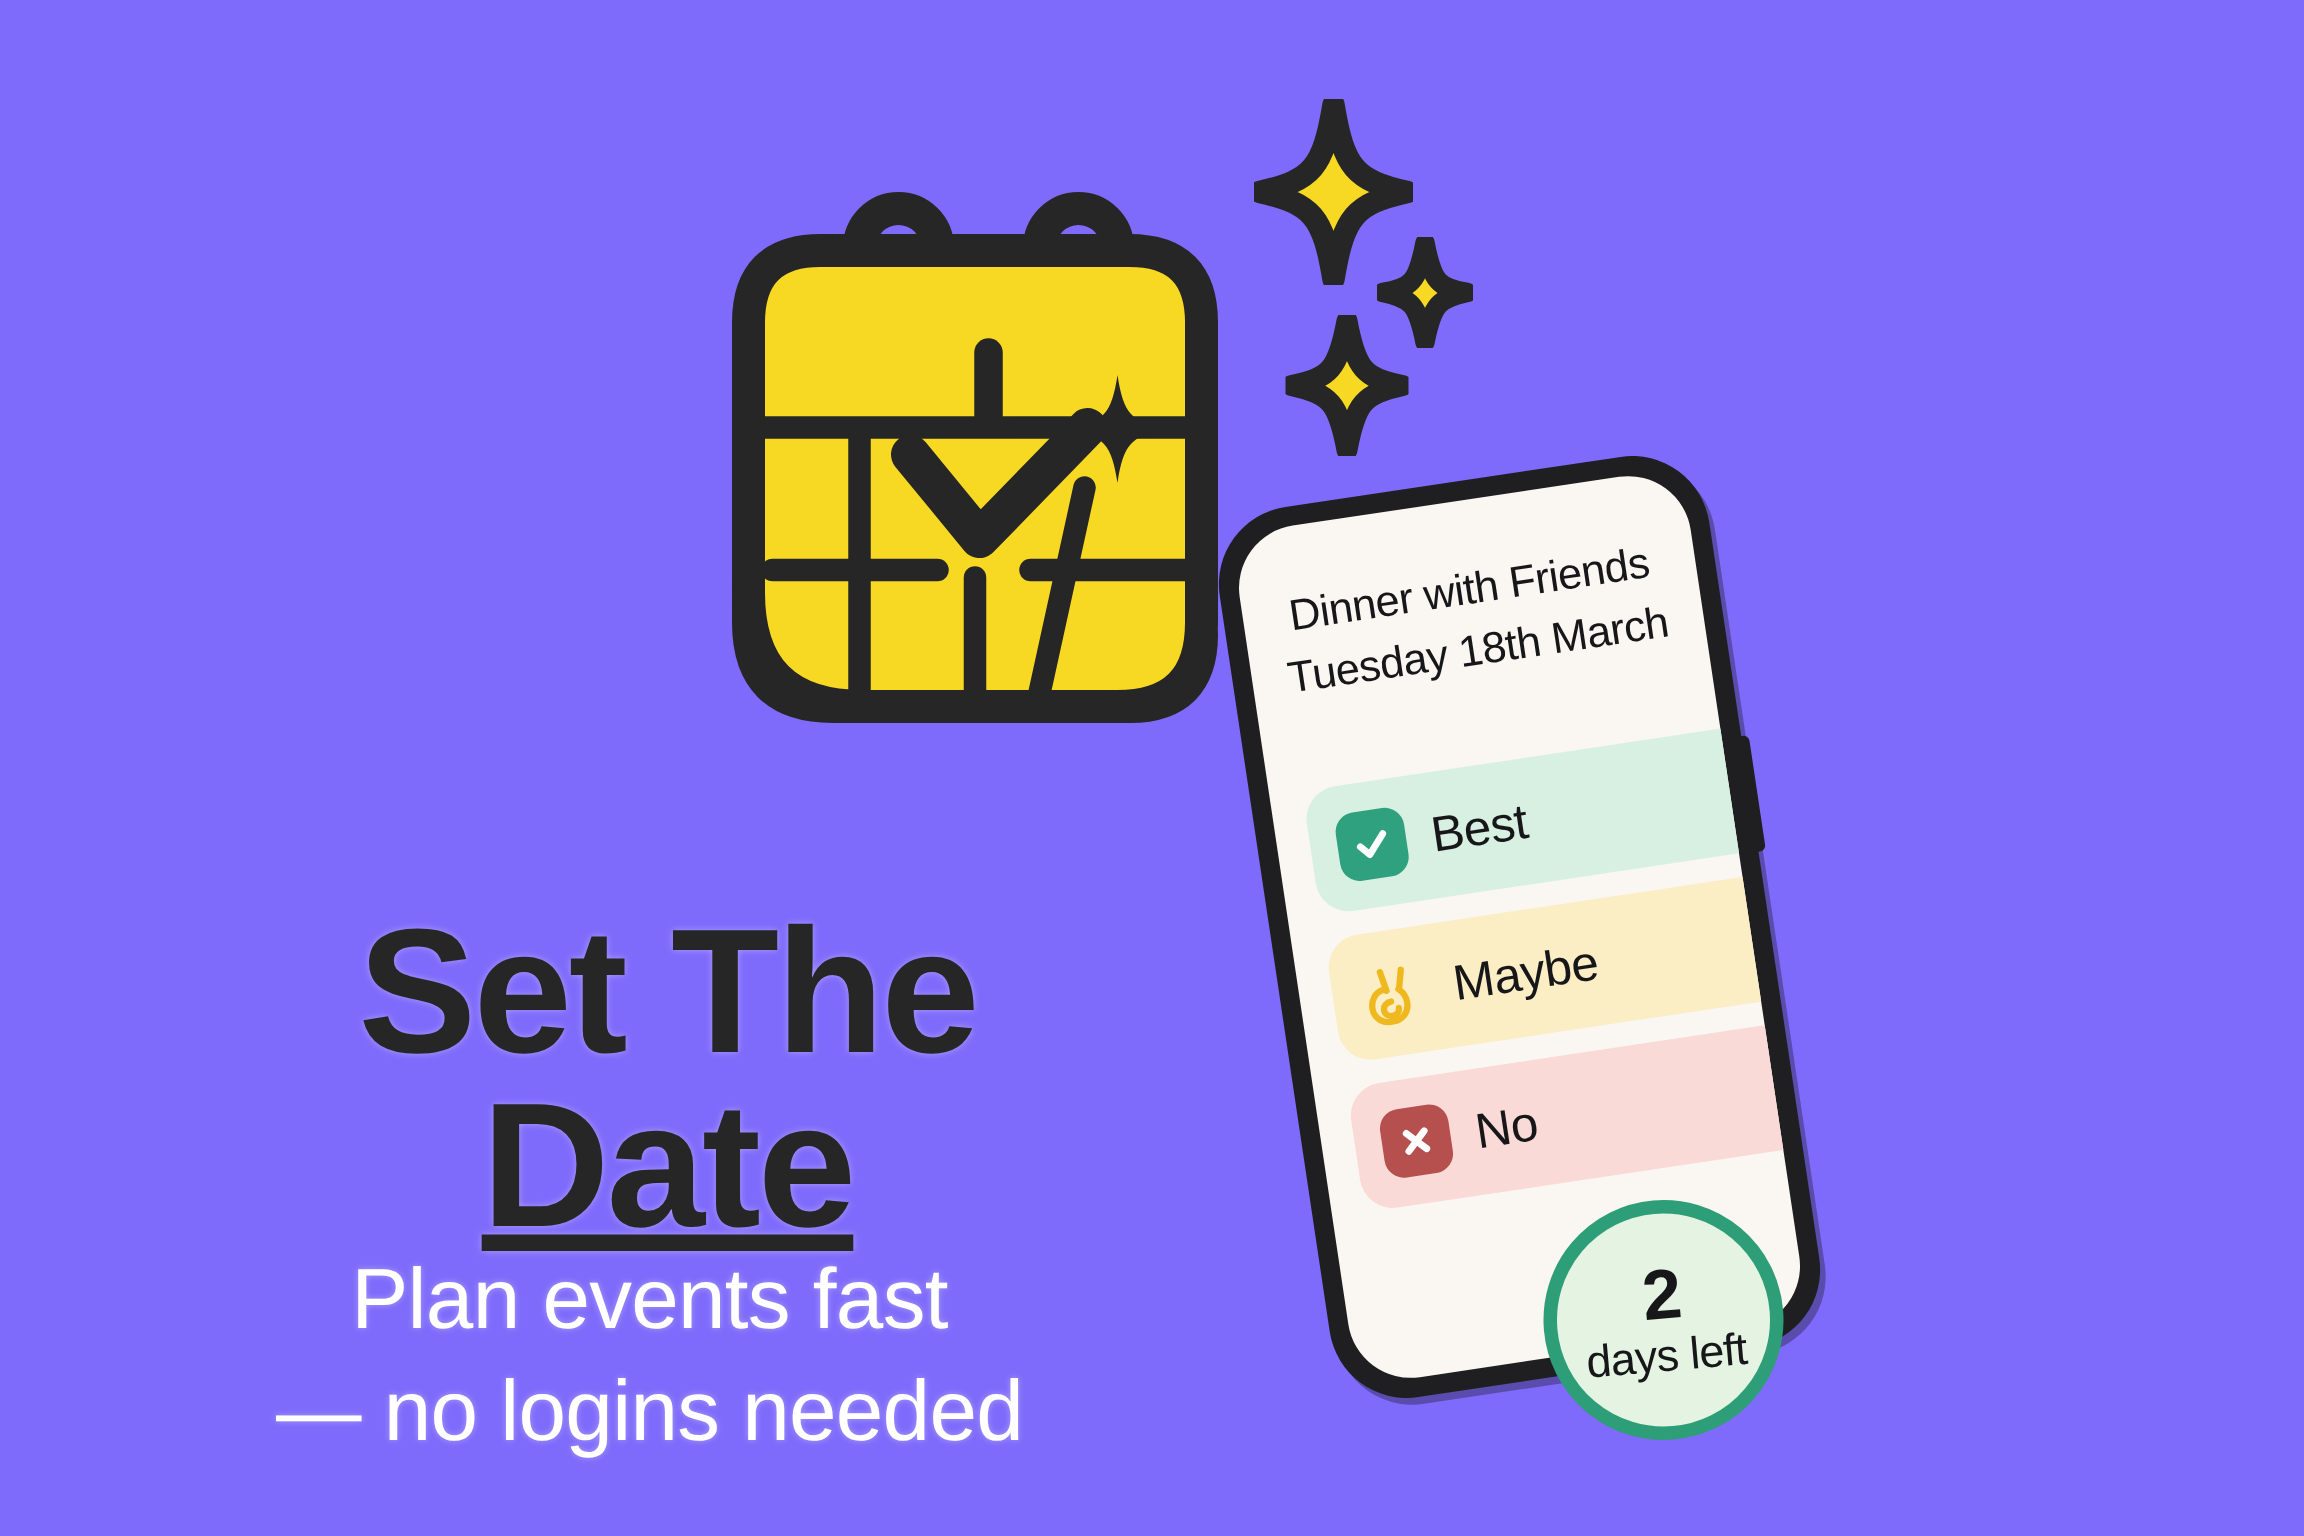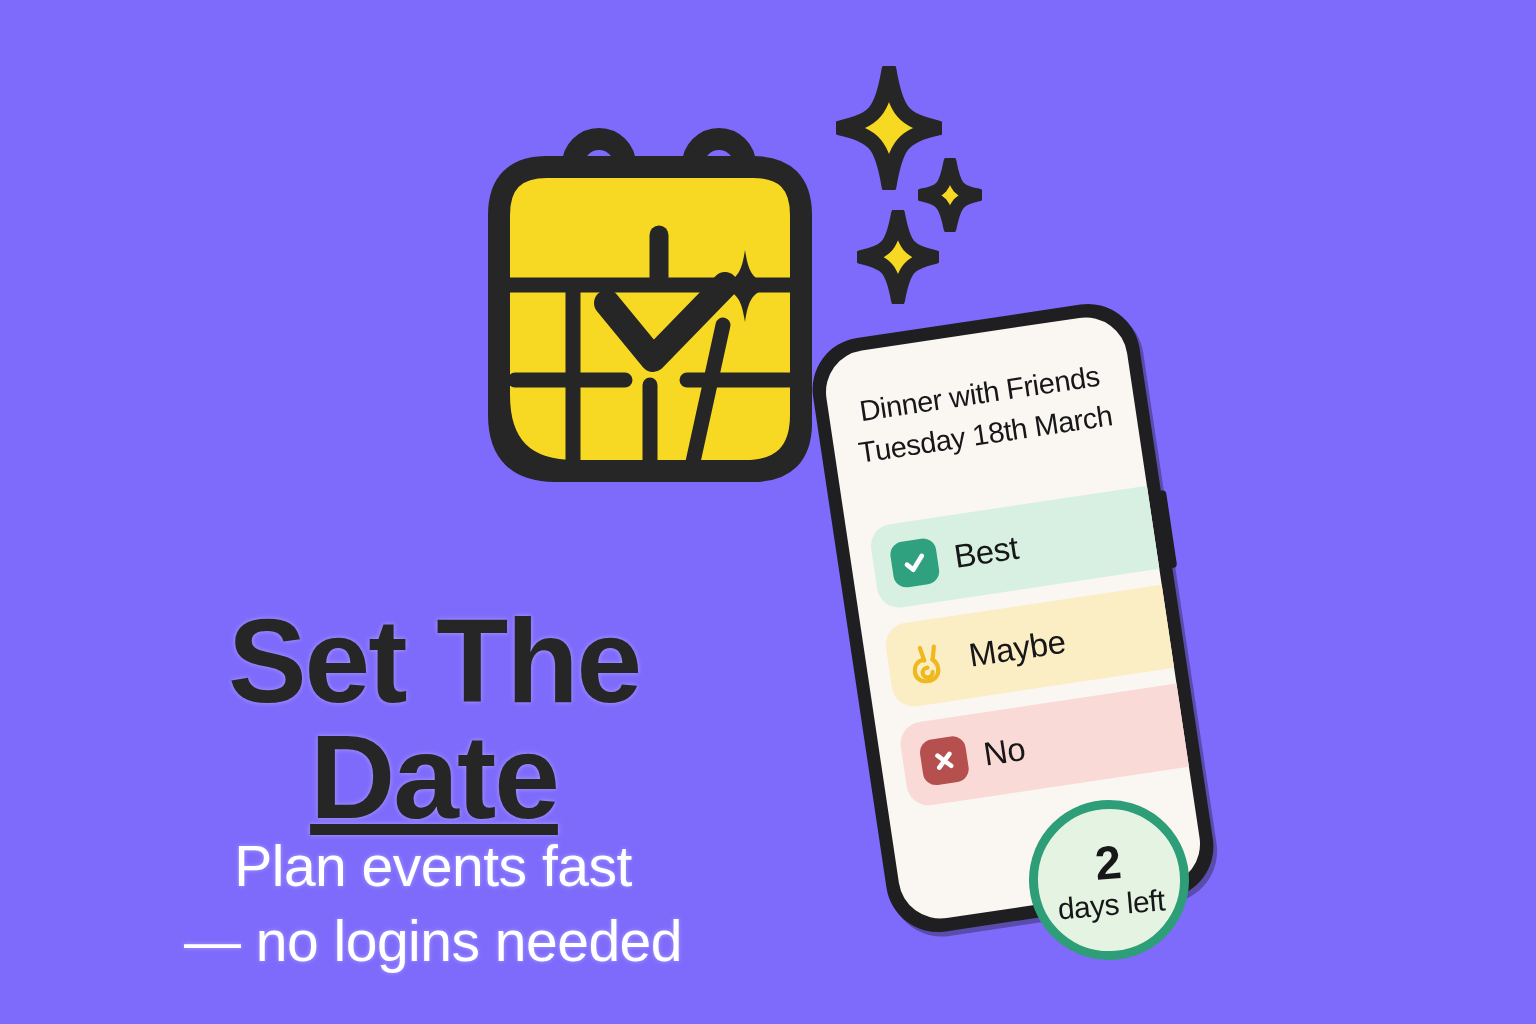--- a/index.html
+++ b/index.html
@@ -26,21 +26,21 @@
   }
 
   
   .sparkle {
     position: absolute;
   }
 
   
   #headline {
     position: absolute;
-    left: 4px;
+    left: 15px;
     top: 525px;
     width: 860px;
     text-align: center;
     font-size: 118px;
     line-height: 0.98;
     font-weight: bold;
     letter-spacing: -2px;
     color: #262626;
     text-shadow: 0 0 5px rgba(190,175,255,0.75);
   }

